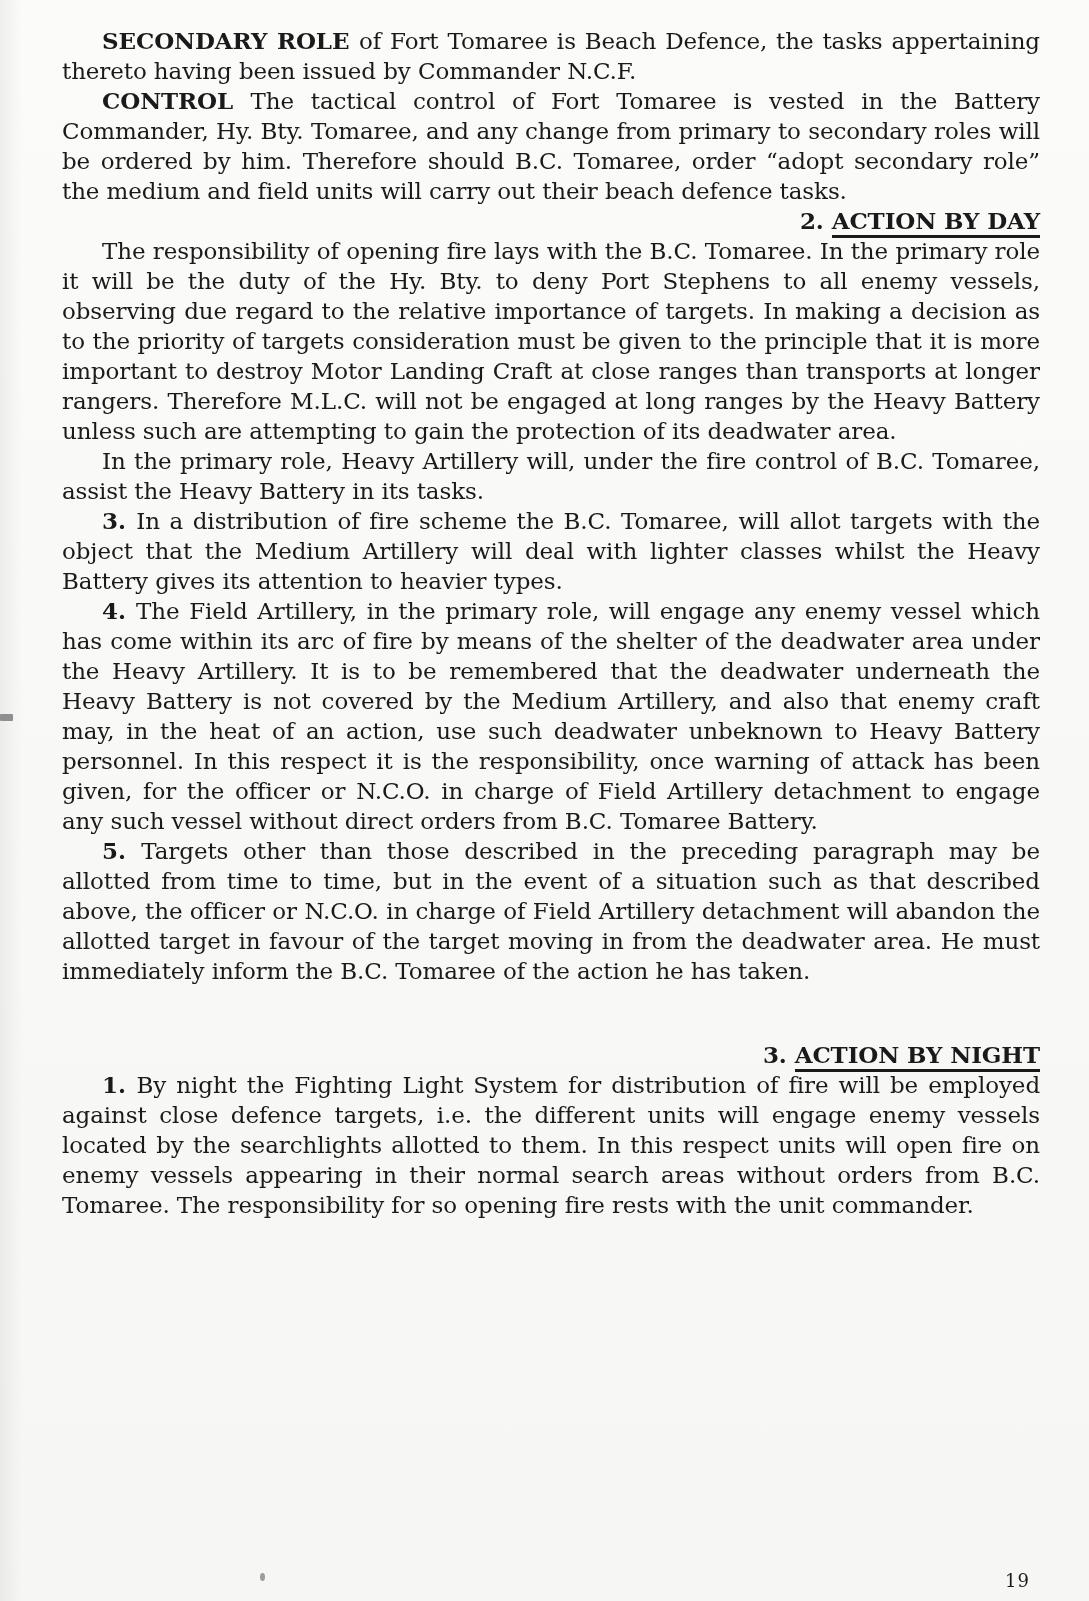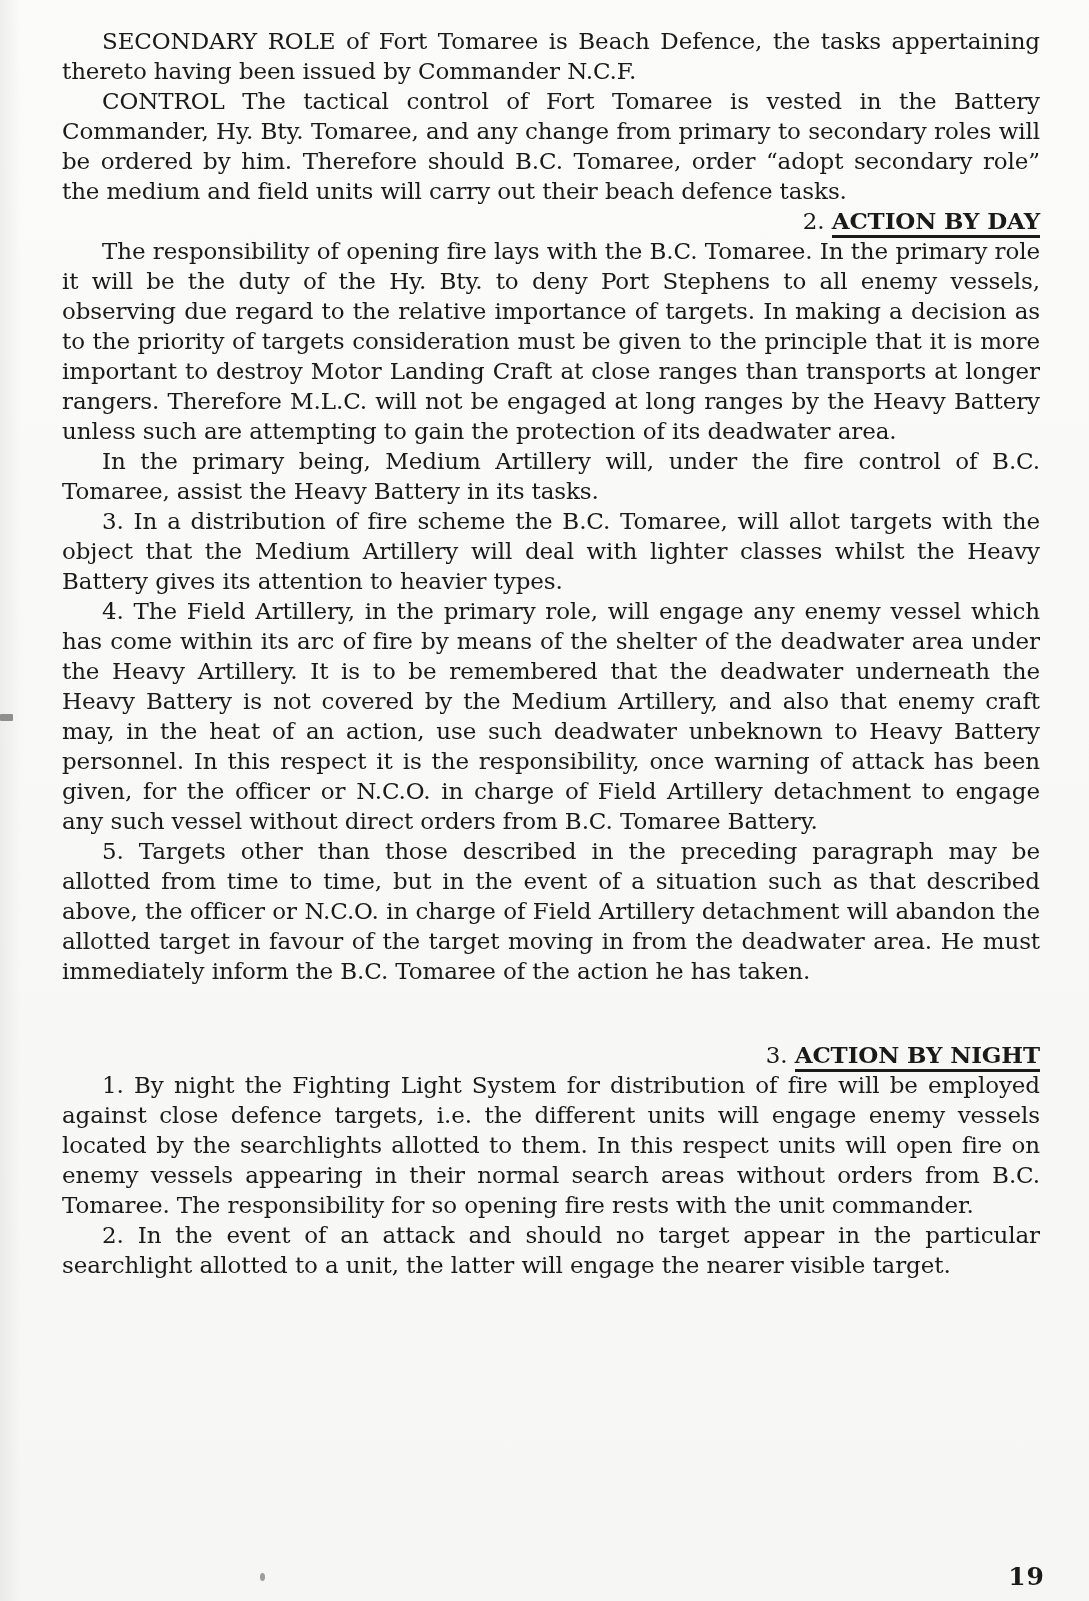--- a/index.html
+++ b/index.html
@@ -34,26 +34,26 @@
     text-align: justify;
     text-indent: 40px;
     letter-spacing: -0.1px;
   }
   p.heading { font-weight: bold; text-align: right; }
   p.heading .title {
     border-bottom: 3px solid #1a1a1a;
     padding-bottom: 1px;
   }
   p.heading.gap { margin-top: 54px; }
-  .lead, .num { font-weight: normal; margin-top: 21px; }
+  .lead, .num { font-weight: bold; margin-top: 21px; }
   .page-number {
     position: absolute;
-    right: 44px; bottom: 10px;
-    font-size: 25px;
-    font-weight: bold;
+    right: 59px; bottom: 10px;
+    font-size: 18px;
+    font-weight: normal;
     letter-spacing: 1px;
   }
   
   .artifact-dash {
     position: absolute; left: 0; top: 714px;
     width: 13px; height: 7px;
     background: #8f8f8f; border-radius: 1px;
   }
   .artifact-speck {
     position: absolute; left: 260px; top: 1573px;
@@ -64,24 +64,23 @@
 </head>
 <body>
 
 <div class="page">
   <div class="edge-shade"></div>
   <div class="text-column">
       <p class="para"><span class="lead">SECONDARY ROLE&nbsp;</span>of Fort Tomaree is Beach Defence, the tasks appertaining thereto having been issued by Commander N.C.F.</p>
       <p class="para"><span class="lead">CONTROL&nbsp;</span>The tactical control of Fort Tomaree is vested in the Battery Commander, Hy. Bty. Tomaree, and any change from primary to secondary roles will be ordered by him.  Therefore should B.C. Tomaree, order “adopt secondary role” the medium and field units will carry out their beach defence tasks.</p>
       <p class="heading"><span class="num">2.&nbsp;</span><span class="title">ACTION BY DAY</span></p>
       <p class="para">The responsibility of opening fire lays with the B.C. Tomaree.  In the primary role it will be the duty of the Hy. Bty. to deny Port Stephens to all enemy vessels, observing due regard to the relative importance of targets.  In making a decision as to the priority of targets consideration must be given to the principle that it is more important to destroy Motor Landing Craft at close ranges than transports at longer rangers.  Therefore M.L.C. will not be engaged at long ranges by the Heavy Battery unless such are attempting to gain the protection of its deadwater area.</p>
-      <p class="para">In the primary being, Medium Artillery will, under the fire control of B.C. Tomaree, assist the Heavy Battery in its tasks.</p>
+      <p class="para">In the primary role, Heavy Artillery will, under the fire control of B.C. Tomaree, assist the Heavy Battery in its tasks.</p>
       <p class="para"><span class="num">3.&nbsp;</span>In a distribution of fire scheme the B.C. Tomaree, will allot targets with the object that the Medium Artillery will deal with lighter classes whilst the Heavy Battery gives its attention to heavier types.</p>
       <p class="para"><span class="num">4.&nbsp;</span>The Field Artillery, in the primary role, will engage any enemy vessel which has come within its arc of fire by means of the shelter of the deadwater area under the Heavy Artillery.  It is to be remembered that the deadwater underneath the Heavy Battery is not covered by the Medium Artillery, and also that enemy craft may, in the heat of an action, use such deadwater unbeknown to Heavy Battery personnel.  In this respect it is the responsibility, once warning of attack has been given, for the officer or N.C.O. in charge of Field Artillery detachment to engage any such vessel without direct orders from B.C. Tomaree Battery.</p>
       <p class="para"><span class="num">5.&nbsp;</span>Targets other than those described in the preceding paragraph may be allotted from time to time, but in the event of a situation such as that described above, the officer or N.C.O. in charge of Field Artillery detachment will abandon the allotted target in favour of the target moving in from the deadwater area.  He must immediately inform the B.C. Tomaree of the action he has taken.</p>
       <p class="heading gap"><span class="num">3.&nbsp;</span><span class="title">ACTION BY NIGHT</span></p>
       <p class="para"><span class="num">1.&nbsp;</span>By night the Fighting Light System for distribution of fire will be employed against close defence targets, i.e. the different units will engage enemy vessels located by the searchlights allotted to them.  In this respect units will open fire on enemy vessels appearing in their normal search areas without orders from B.C. Tomaree.  The responsibility for so opening fire rests with the unit commander.</p>
-      <p class="para"><span class="num">2.&nbsp;</span>In the event of an attack and should no target appear in the particular searchlight allotted to a unit, the latter will engage the nearer visible target.</p>
     </div>
   <div class="page-number">19</div>
   <div class="artifact-dash"></div>
   <div class="artifact-speck"></div>
 </div>
 
 </body></html>

